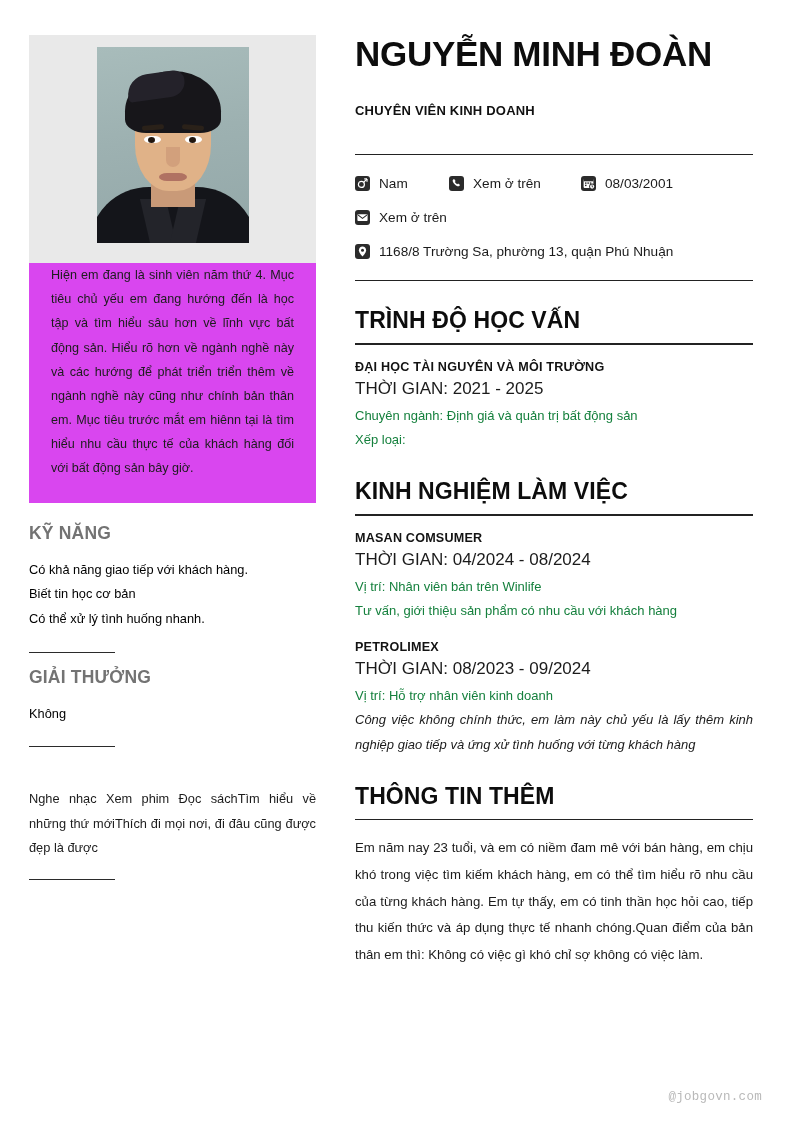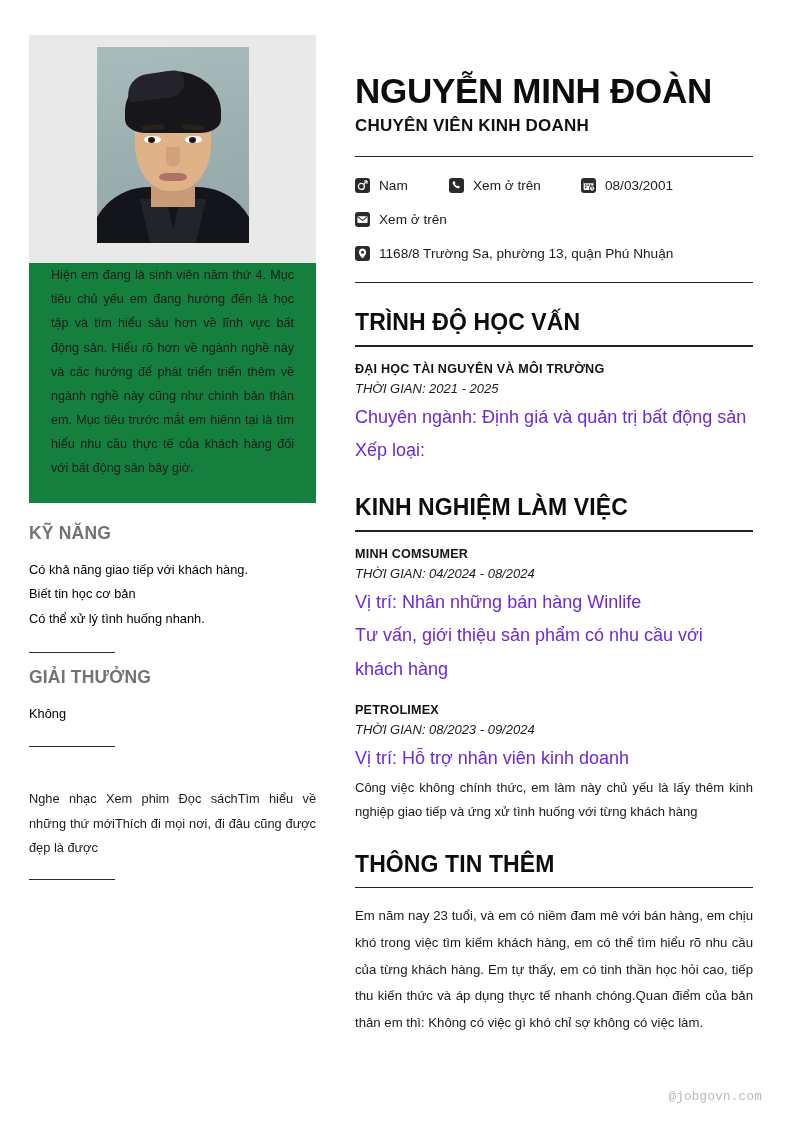--- a/index.html
+++ b/index.html
@@ -157,21 +157,21 @@
     left: 50%;
     margin-left: -14px;
     width: 28px;
     height: 8px;
     background: #b07262;
     border-radius: 12px/6px;
   }
 
   .summary-box {
     width: 287px;
-    background: #15803d;
+    background: #d946ef;
     padding: 0 22px 22px 22px;
   }
 
   .summary-text {
     font-size: 12.6px;
     line-height: 1.92;
     text-align: justify;
     color: #1c1c1c;
   }
 
@@ -213,33 +213,32 @@
     top: 34px;
     width: 398px;
   }
 
   .name {
     font-size: 35px;
     font-weight: bold;
     line-height: 1.12;
     letter-spacing: -0.3px;
     color: #0d0d0d;
-    margin-top: 37px;
   }
 
   .job-title {
-    font-size: 17px;
+    font-size: 13px;
     font-weight: bold;
     letter-spacing: 0.2px;
-    margin-top: 6px;
+    margin-top: 30px;
     color: #111;
   }
 
   .contact-block {
-    margin-top: 20px;
+    margin-top: 36px;
     border-top: 1.6px solid #222;
     border-bottom: 1.6px solid #222;
     padding: 11px 0 12px 0;
   }
 
   .contact-row {
     display: flex;
     align-items: center;
     height: 34px;
   }
@@ -282,37 +281,37 @@
 
   .entry-title {
     font-size: 12.6px;
     font-weight: bold;
     letter-spacing: 0.2px;
     color: #131313;
     margin-bottom: 5px;
   }
 
   .entry-time {
-    font-size: 13px;
-    font-style: italic;
+    font-size: 17px;
     color: #1b1b1b;
     margin-bottom: 5px;
   }
 
   .entry-line {
-    font-size: 18px;
+    font-size: 13px;
     line-height: 1.88;
-    color: #6d28d9;
+    color: #15803d;
   }
 
   .entry-desc {
     font-size: 13px;
     line-height: 1.88;
     text-align: justify;
     color: #1b1b1b;
+    font-style: italic;
   }
 
   .body-para {
     font-size: 13.2px;
     line-height: 2.02;
     text-align: justify;
     color: #1b1b1b;
   }
 
   
@@ -460,23 +459,23 @@
         <div class="entry-line">Chuyên ngành: Định giá và quản trị bất động sản</div>
         <div class="entry-line">Xếp loại:</div>
       </div>
     </div>
 
     <div class="sec">
       <div class="sec-heading">KINH NGHIỆM LÀM VIỆC</div>
       <div class="sec-rule"></div>
 
       <div class="entry">
-        <div class="entry-title">MINH COMSUMER</div>
+        <div class="entry-title">MASAN COMSUMER</div>
         <div class="entry-time">THỜI GIAN: 04/2024 - 08/2024</div>
-        <div class="entry-line">Vị trí: Nhân những bán hàng Winlife</div>
+        <div class="entry-line">Vị trí: Nhân viên bán trên Winlife</div>
         <div class="entry-line">Tư vấn, giới thiệu sản phẩm có nhu cầu với khách hàng</div>
       </div>
 
       <div class="entry">
         <div class="entry-title">PETROLIMEX</div>
         <div class="entry-time">THỜI GIAN: 08/2023 - 09/2024</div>
         <div class="entry-line">Vị trí: Hỗ trợ nhân viên kinh doanh</div>
         <div class="entry-desc">Công việc không chính thức, em làm này chủ yếu là lấy thêm kinh nghiệp giao tiếp và ứng xử tình huống với từng khách hàng</div>
       </div>
     </div>

